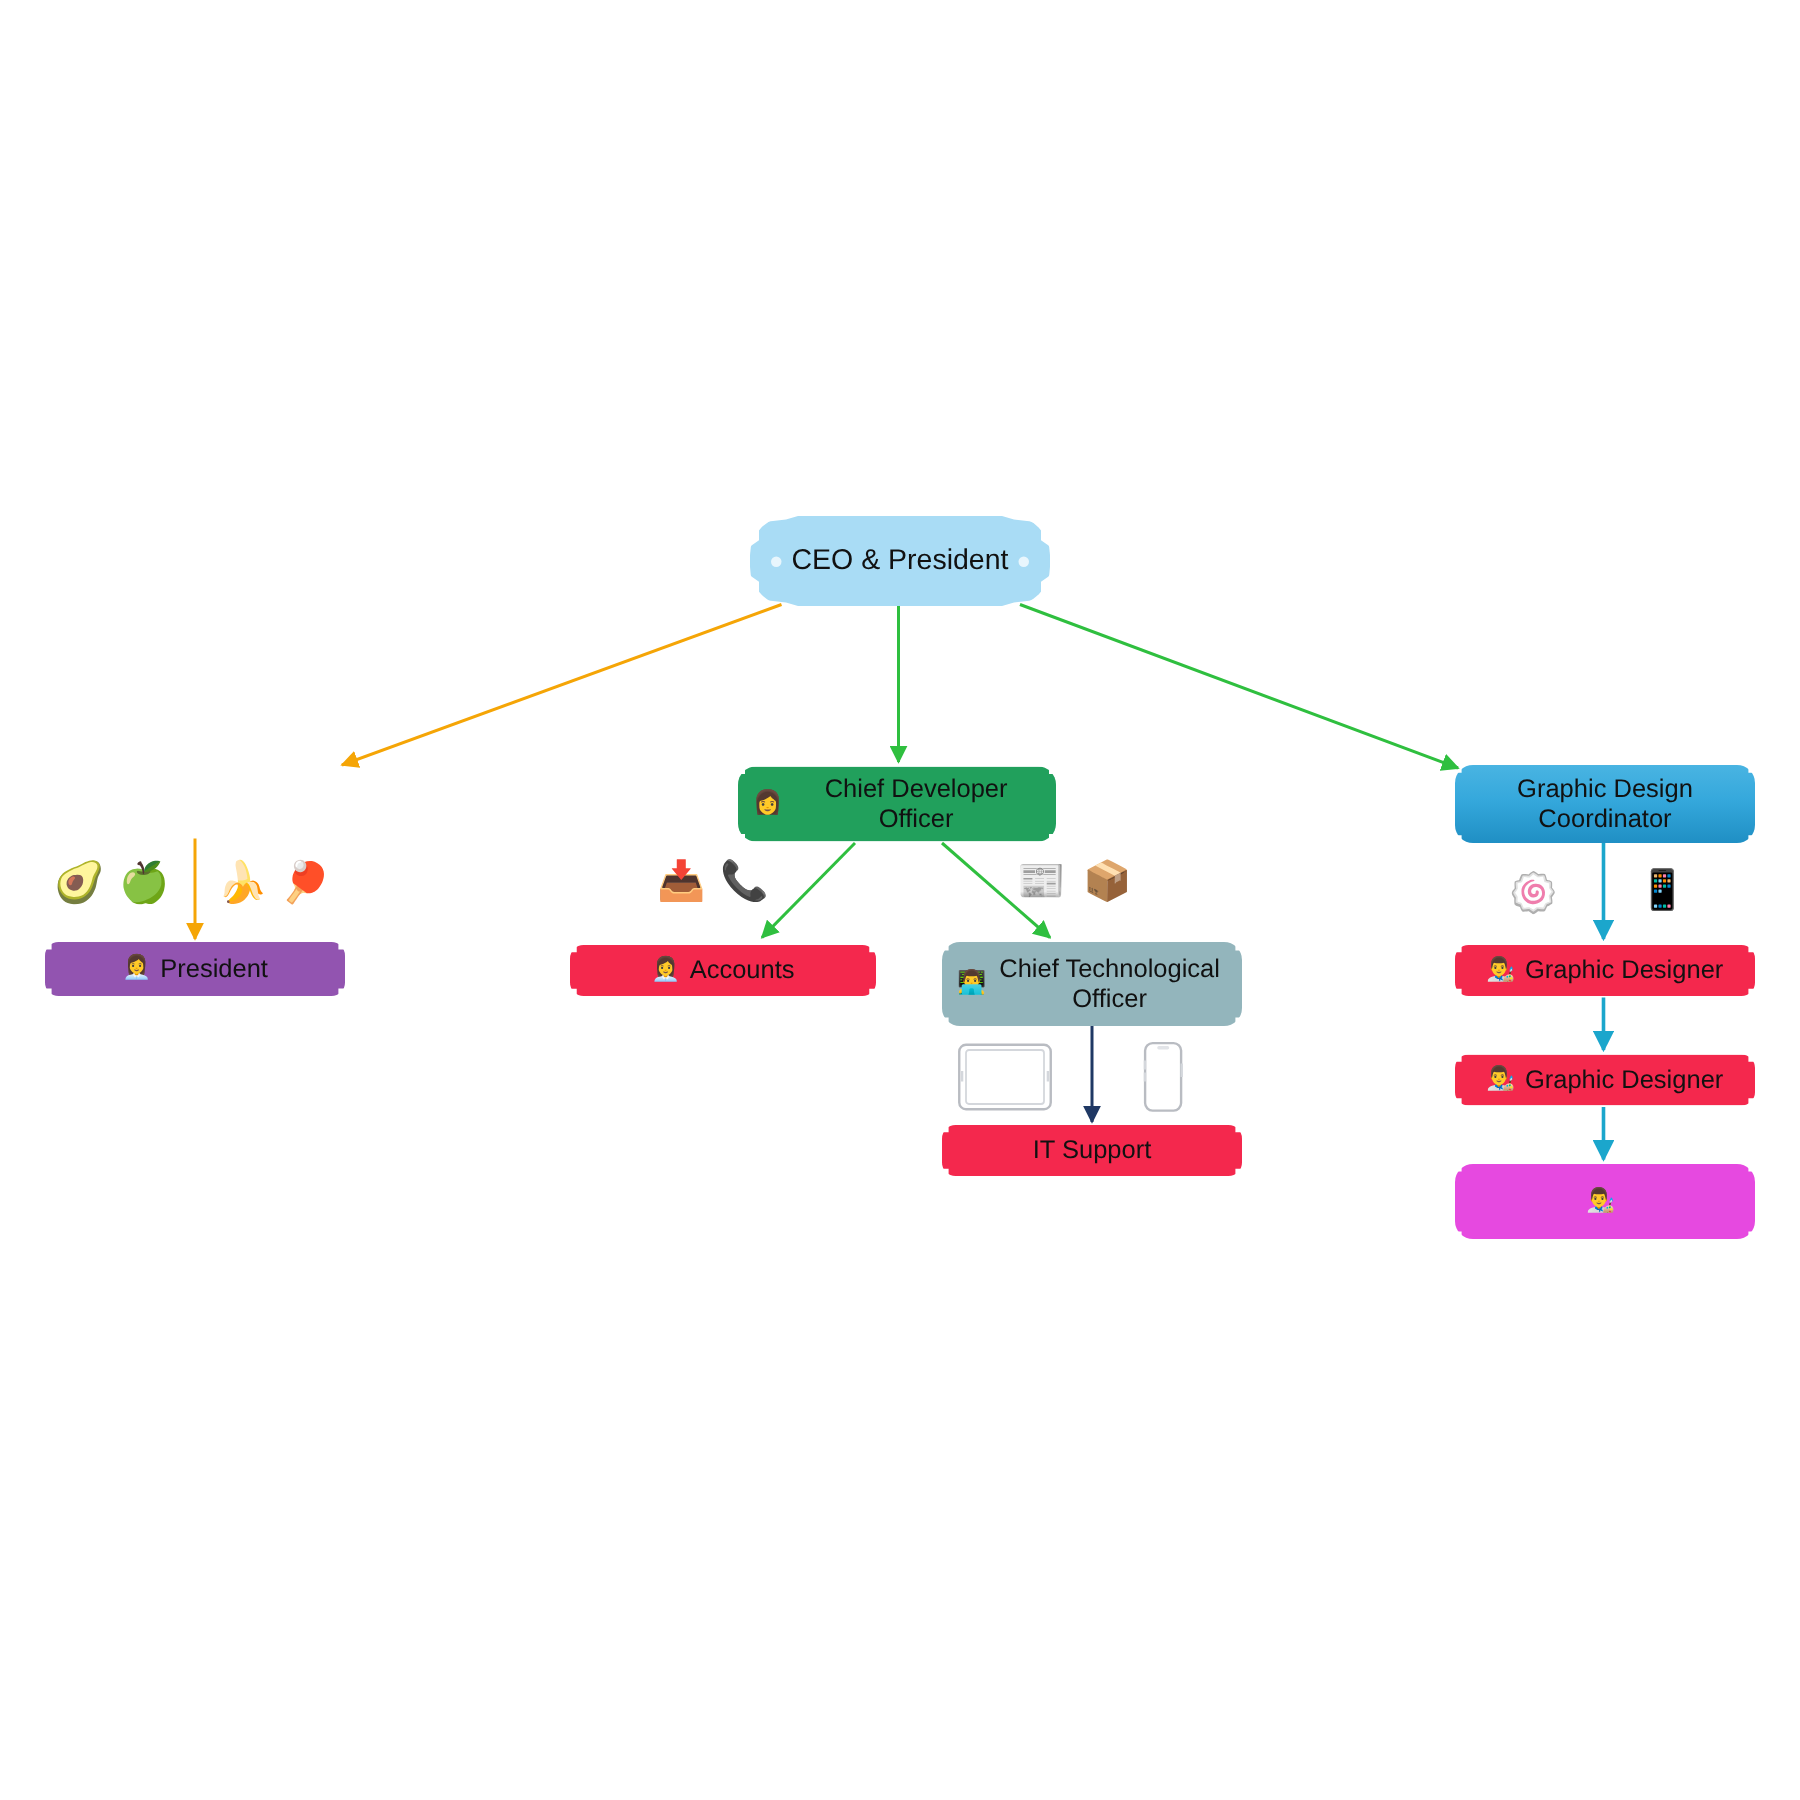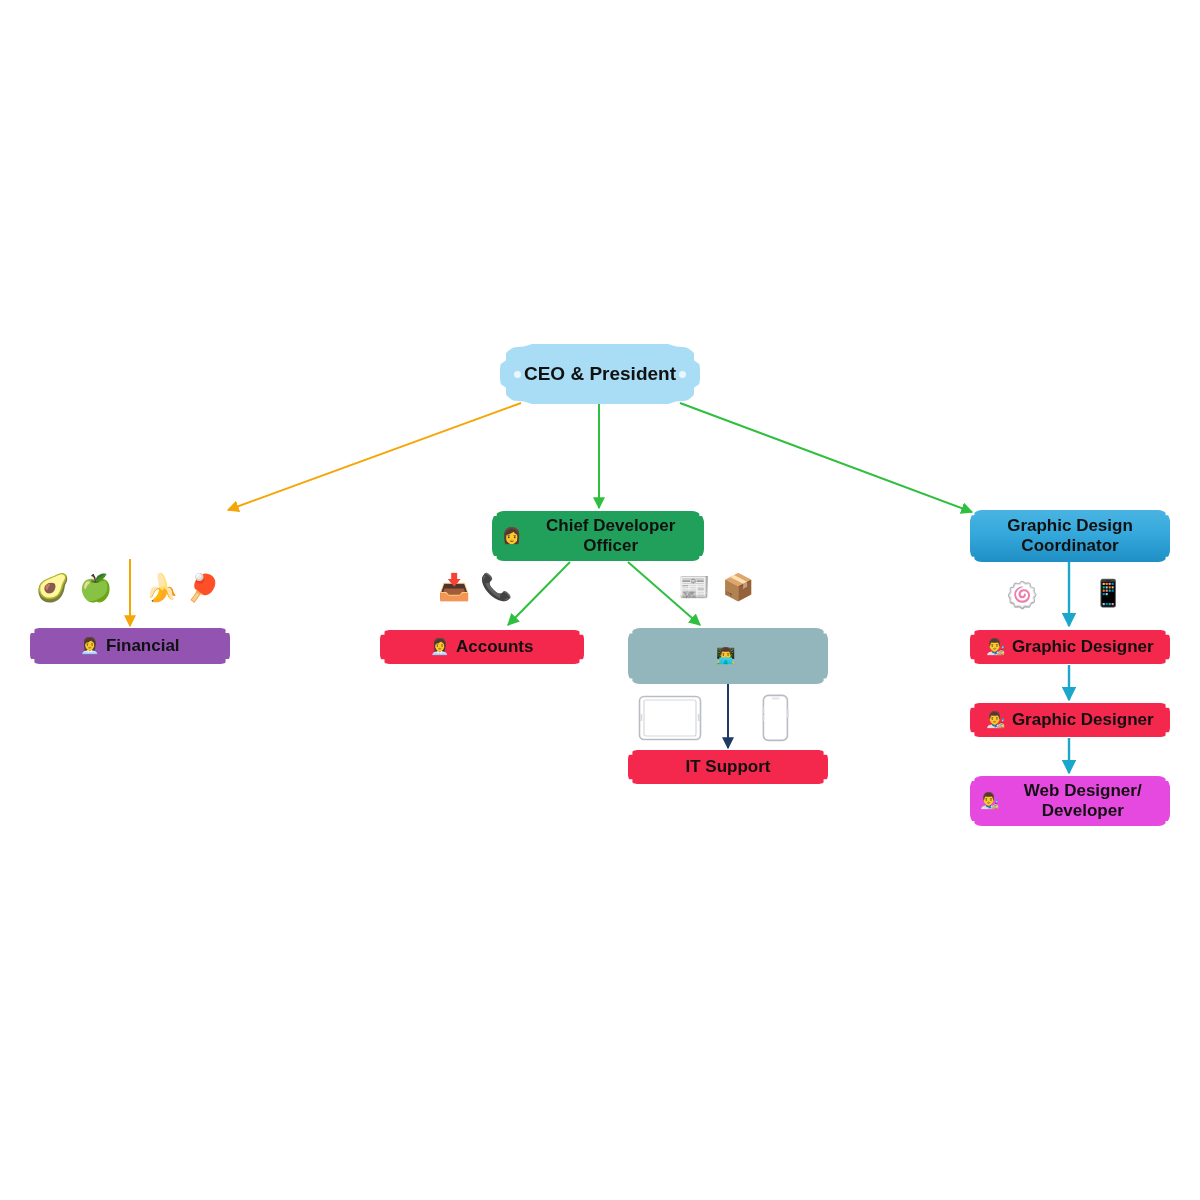--- a/index.html
+++ b/index.html
@@ -34,21 +34,20 @@
     align-items: center;
     justify-content: center;
     text-align: center;
     color: #111111;
     line-height: 1.18;
     z-index: 5;
     padding: 4px 10px;
   }
   .node .label {
     display: inline-block;
-    font-weight: bold;
   }
   .node .emj {
     display: inline-block;
     margin-right: 6px;
     font-size: 0.92em;
     vertical-align: -0.08em;
   }
 
   
   .tag {
@@ -159,21 +158,21 @@
     <span>🥑</span>
     <span>🍏</span>
   </div>
   <div class="deco" style="left:145px; top:572px; font-size:27px; gap:8px;">
     <span>🍌</span>
     <span>🏓</span>
   </div>
 
   <div class="node tag" id="node-accountant" style="left:30px; top:628px; width:200px; height:36px; background:#9254b0; font-size:17px;">
     <span class="emj">👩‍💼</span>
-    <span class="label">Financial</span>
+    <span class="label">President</span>
   </div>
 
   <div class="node tag2" id="node-cfo" style="left:492px; top:511px; width:212px; height:50px; background:#21a05c; font-size:17px;">
     <span class="emj">👩</span>
     <span class="label">Chief Developer Officer</span>
   </div>
 
   <div class="deco" style="left:438px; top:572px; font-size:26px; gap:10px;">
     <span>📥</span>
     <span>📞</span>
@@ -183,20 +182,21 @@
     <span>📦</span>
   </div>
 
   <div class="node tag" id="node-finance" style="left:380px; top:630px; width:204px; height:34px; background:#f4284d; font-size:17px;">
     <span class="emj">👩‍💼</span>
     <span class="label">Accounts</span>
   </div>
 
   <div class="node tag2" id="node-cto" style="left:628px; top:628px; width:200px; height:56px; background:#93b5bc; font-size:17px;">
     <span class="emj" style="margin-right:4px;">👨‍💻</span>
+    <span class="label">Chief Technological Officer</span>
   </div>
 
   <div class="deco" style="left:638px; top:695px;">
     <svg width="64" height="46" viewBox="0 0 64 46">
       <rect x="1.5" y="1.5" width="61" height="43" rx="4.5" ry="4.5" fill="#ffffff" stroke="#b9bcc2" stroke-width="1.6"></rect>
       <rect x="6" y="5" width="52" height="36" rx="2" ry="2" fill="#ffffff" stroke="#d4d7dc" stroke-width="1.2"></rect>
       <rect x="2.6" y="19" width="1.6" height="7" fill="#d4d7dc"></rect>
       <rect x="59.8" y="19" width="1.6" height="7" fill="#d4d7dc"></rect>
     </svg>
   </div>
@@ -232,16 +232,15 @@
     <span class="label">Graphic Designer</span>
   </div>
 
   <div class="node tag" id="node-designer-2" style="left:970px; top:703px; width:200px; height:34px; background:#f4284d; font-size:17px;">
     <span class="emj">👨‍🎨</span>
     <span class="label">Graphic Designer</span>
   </div>
 
   <div class="node tag2" id="node-web-designer" style="left:970px; top:776px; width:200px; height:50px; background:#e649e0; font-size:17px;">
     <span class="emj">👨‍🎨</span>
-    <span class="label">Web Designer/ Developer</span>
   </div>
 
 </div>
 
 </body></html>

